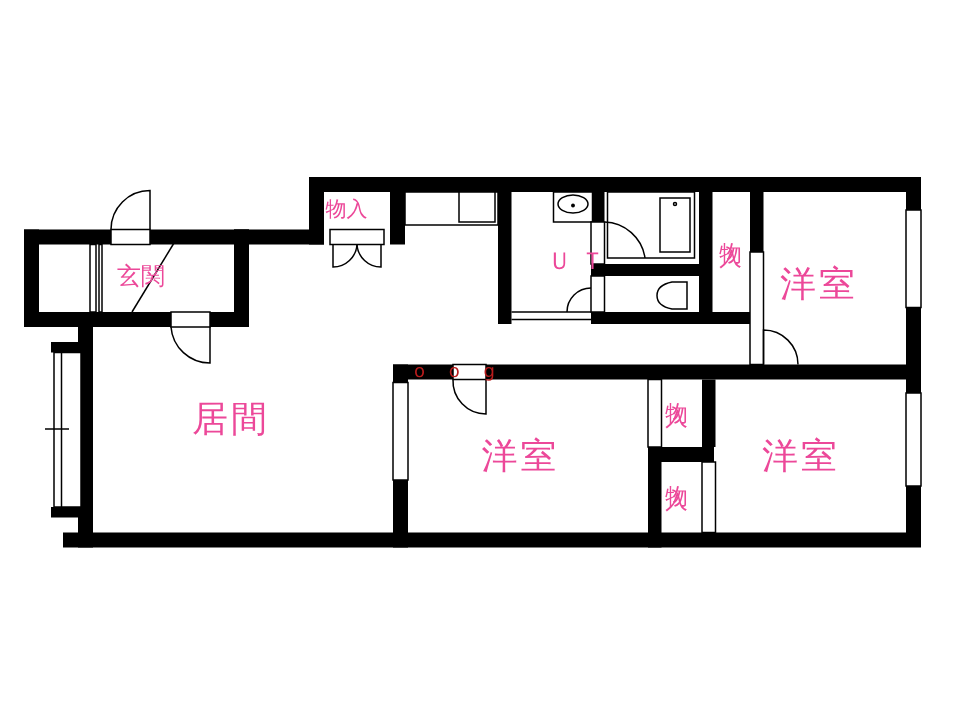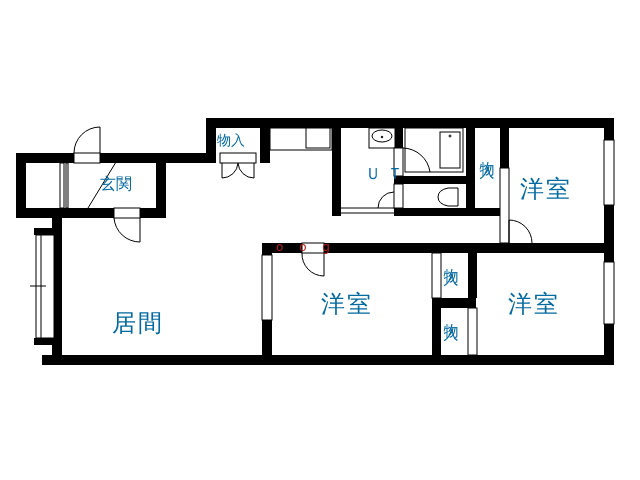--- a/index.html
+++ b/index.html
@@ -1,19 +1,19 @@
 <!DOCTYPE html>
 <html><head>
 <meta charset="utf-8">
 <style>
   html, body { margin:0; padding:0; background:#ffffff; }
   body { width:640px; height:480px; position:relative; overflow:hidden;
          font-family:"DejaVu Sans","Liberation Sans",sans-serif; }
   #plan { position:absolute; left:0; top:0; }
-  .lbl { position:absolute; color:#0369a1; white-space:nowrap; line-height:1; }
+  .lbl { position:absolute; color:#ec4899; white-space:nowrap; line-height:1; }
   .big { font-size:24px; letter-spacing:2px; }
   .mid { font-size:16px; }
   .small { font-size:14px; }
   .vert { writing-mode:vertical-rl; text-orientation:upright; font-size:15px; letter-spacing:1px; }
   .wm { position:absolute; color:#b91c1c; font-size:12px; letter-spacing:6px; }
 </style>
 </head>
 <body>
 
 <svg id="plan" width="640" height="480" viewBox="0 0 640 480" xmlns="http://www.w3.org/2000/svg">
@@ -102,22 +102,22 @@
     <line x1="341" y1="208" x2="394" y2="208"></line>
     <line x1="341" y1="213" x2="394" y2="213"></line>
 
     <path d="M509 243 L509 220 A23 23 0 0 1 532 243"></path>
 
     <rect x="302" y="243" width="22" height="10" fill="#fff"></rect>
     <path d="M324 253 L324 276 A22 22 0 0 1 302 253"></path>
   </g>
 </svg>
 
-<div class="lbl mid" style="left:78px;top:176px;margin-left:22px;">玄関</div>
-<div class="lbl big" style="left:112px;top:267px;margin-top:44px;">居間</div>
+<div class="lbl mid" style="left:78px;top:176px;">玄関</div>
+<div class="lbl big" style="left:128px;top:267px;">居間</div>
 <div class="lbl mid" style="left:365px;top:166px;letter-spacing:6px;">ＵＴ</div>
 <div class="lbl big" style="left:520px;top:177px;">洋室</div>
 <div class="lbl big" style="left:321px;top:292px;">洋室</div>
 <div class="lbl big" style="left:508px;top:292px;">洋室</div>
 
 <div class="lbl small" style="left:217px;top:133px;">物入</div>
 <div class="lbl vert" style="left:479px;top:150px;">物入</div>
 <div class="lbl vert" style="left:443px;top:257px;">物入</div>
 <div class="lbl vert" style="left:443px;top:312px;">物入</div>
 

